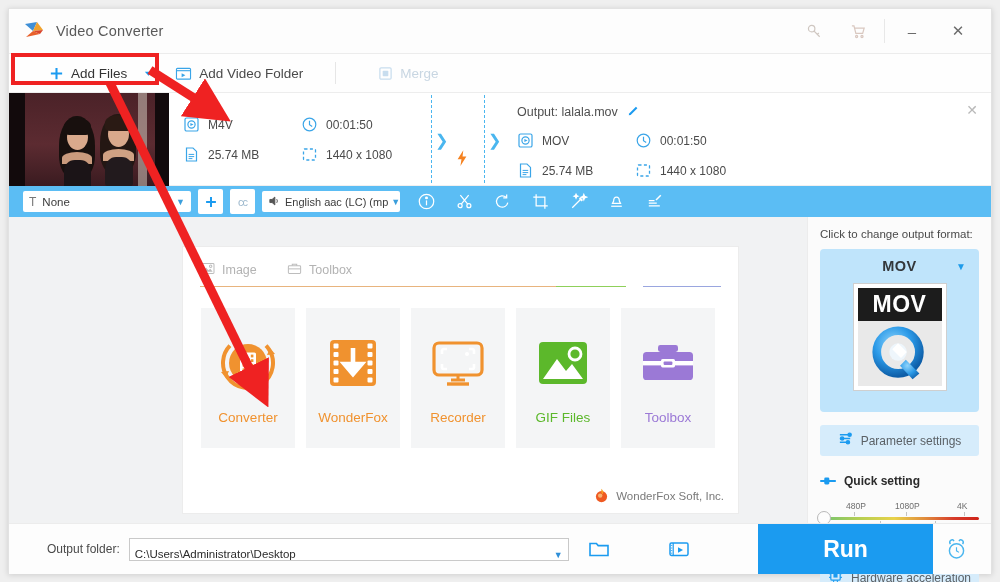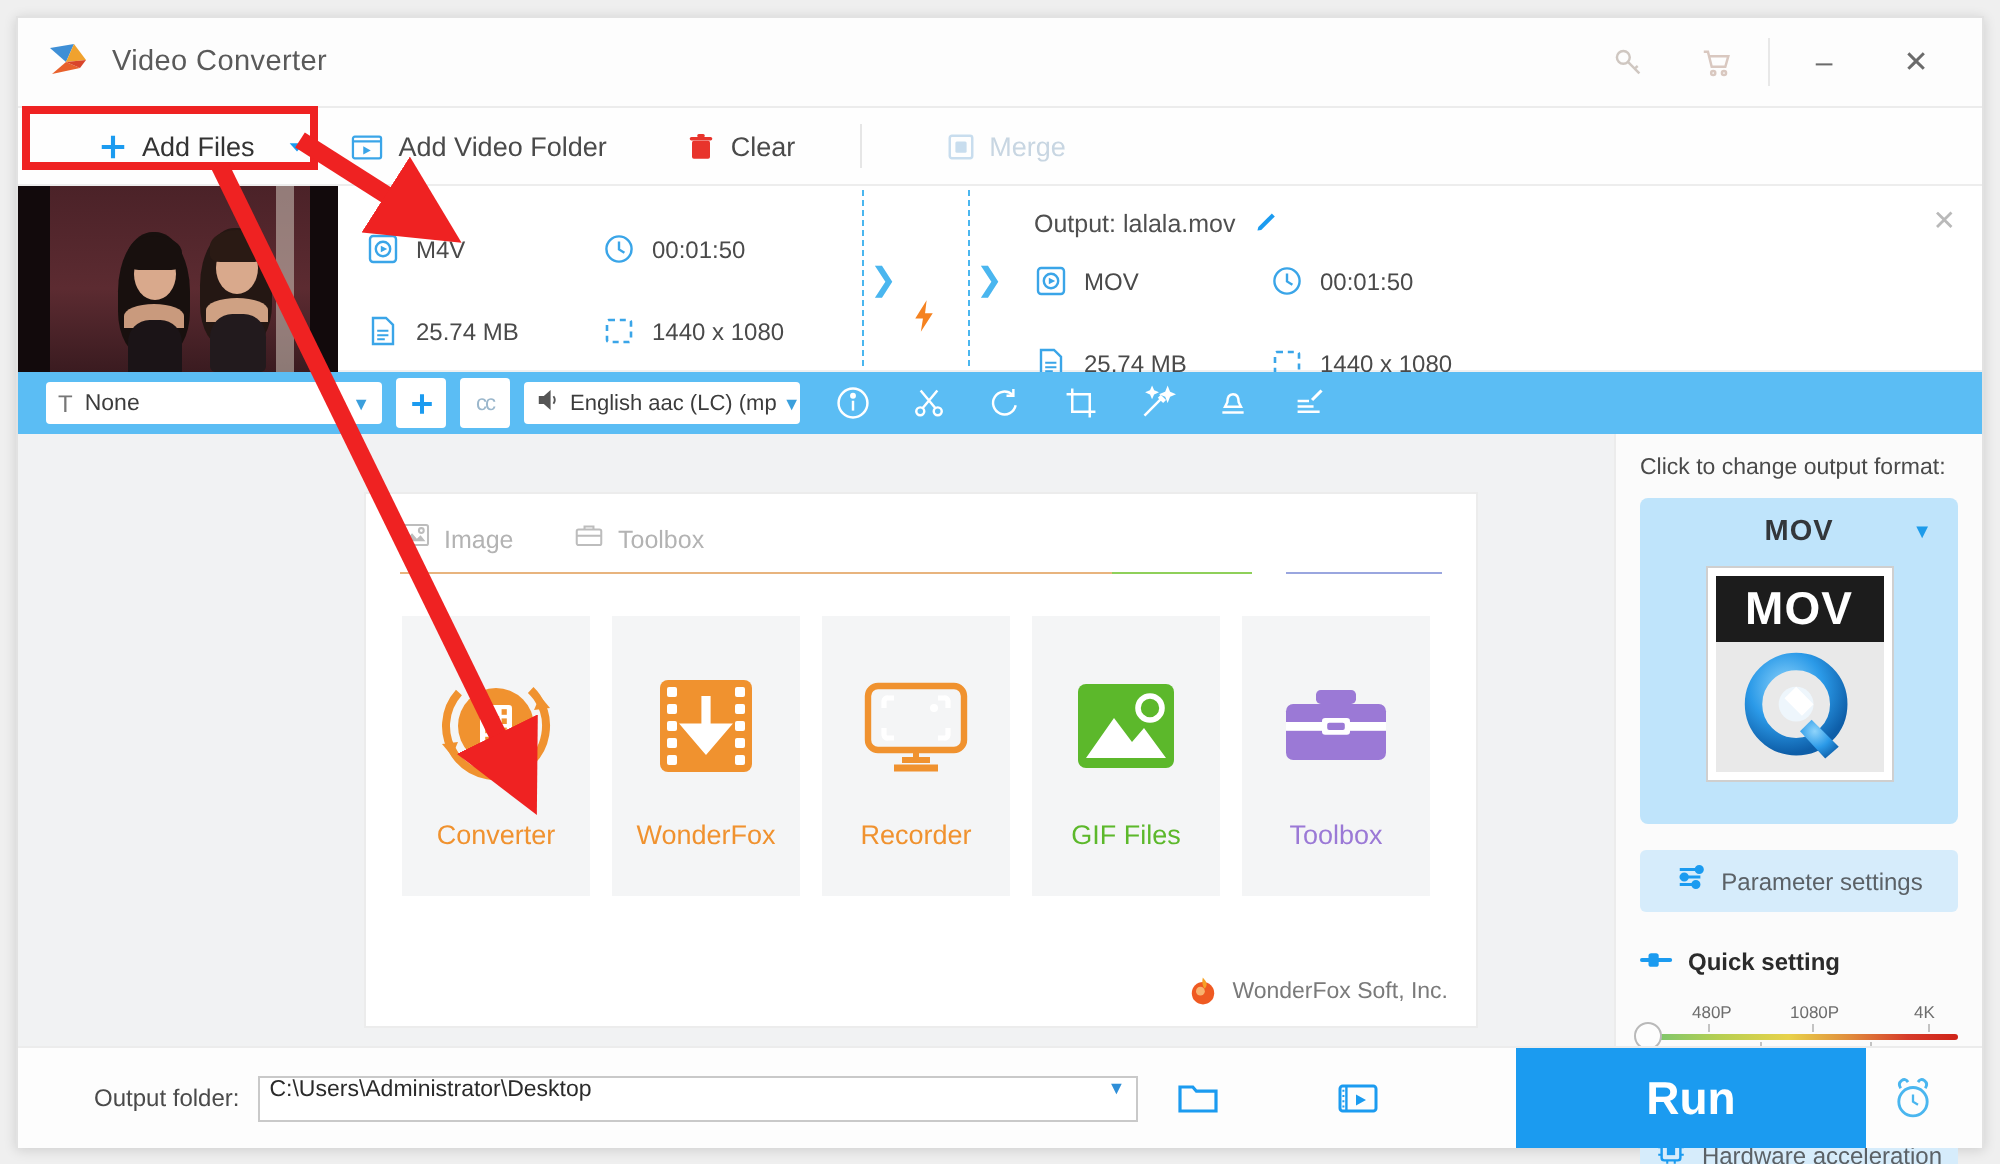--- a/index.html
+++ b/index.html
@@ -76,21 +76,21 @@
   .p-head { position: absolute; border-radius: 50%; background: #d9a98c; }
   .p-hair { position: absolute; border-radius: 48% 48% 36% 36%; background: #18100e; }
   .p-body { position: absolute; border-radius: 40% 40% 10% 10%; background: #1b1417; }
   .p-shoulder { position:absolute; border-radius: 50% 50% 0 0; background:#d9a98c; }
 
   .info-pane { flex: 1; position: relative; display: flex; }
   .src-col { width: 258px; position: relative; padding: 11px 0 0 14px; }
   .out-col { flex: 1; position: relative; padding: 11px 0 0 18px; }
   .pane-title { font-size: 12.5px; color: #4f4f4f; display: flex; align-items: center; }
   .meta-grid { margin-top: 12px; display: flex; }
-  .meta-cell { display: flex; flex-direction: column; gap: 24px; }
+  .meta-cell { display: flex; flex-direction: column; gap: 13px; }
   .meta-cell.c1 { width: 118px; }
   .meta-line { display: flex; align-items: center; font-size: 12px; color: #4a4a4a; }
   .meta-line .mi { width: 17px; height: 17px; margin-right: 8px; flex: 0 0 17px; }
 
   .divider-zone {
     width: 72px; position: relative; flex: 0 0 72px;
   }
   .dash-v {
     position: absolute; top: 2px; bottom: 2px; width: 0;
     border-left: 1px dashed #4ab6ef;
@@ -208,21 +208,21 @@
   .hw-btn .hl { font-size: 12px; color: #5b6166; }
 
   
   .bottom {
     position: relative; width: 100%; height: 51px; background: #fdfdfd;
     border-top: 1px solid #ececec; display: flex; align-items: center;
   }
   .of-label { margin-left: 38px; font-size: 12px; color: #4a4a4a; }
   .of-input {
     margin-left: 9px; width: 440px; height: 23px; background: #fff;
-    border: 1px solid #c9c9c9; display: flex; align-items: flex-start; padding: 0 5px;
+    border: 1px solid #c9c9c9; display: flex; align-items: flex-end; padding: 0 5px;
     font-size: 11.5px; color: #2b2b2b;
   }
   .of-input .dd-caret { margin-left: auto; color: #2f8fd8; font-size: 9px; }
   .folder-ic { margin-left: 19px; width: 22px; height: 20px; }
   .film-ic { margin-left: 58px; width: 22px; height: 20px; }
   .run-btn {
     position: absolute; right: 58px; top: 0px; width: 175px; height: 50px;
     background: #1b9bf0; display: flex; align-items: center; justify-content: center;
     color: #fff; font-size: 23px; font-weight: bold;
   }
@@ -288,28 +288,20 @@
             <path d="M2 4 L6 8.5 L10 4 Z" fill="#1b9bf0"></path>
           </svg>
       </div>
       <div class="tool-item" style="margin-left:6px;">
         <svg viewBox="0 0 18 16" width="17" height="15" fill="none" stroke="#3aa5e8" stroke-width="1.2">
           <rect x="1.5" y="2.5" width="15" height="11.5" rx="1"></rect>
             <path d="M1.5 5 H16.5"></path>
           <path d="M7 7.6 L11 9.8 L7 12 Z" fill="#3aa5e8" stroke="none"></path>
         </svg>
         <span class="lbl">Add Video Folder</span>
-      </div>
-      <div class="tool-item" style="margin-left:24px;">
-        <svg viewBox="0 0 16 16" width="15" height="15">
-          <rect x="3.2" y="4.6" width="9.6" height="9.6" rx="1" fill="#e8342c"></rect>
-          <rect x="2" y="2.6" width="12" height="1.9" rx=".9" fill="#e8342c"></rect>
-          <rect x="6" y="1" width="4" height="1.8" rx=".8" fill="#e8342c"></rect>
-        </svg>
-        <span class="lbl">Clear</span>
       </div>
       <div class="vsep" style="margin-left:24px;"></div>
       <div class="tool-item disabled" style="margin-left:22px;">
         <svg viewBox="0 0 16 16" width="15" height="15" fill="none" stroke="#c8ddee" stroke-width="1.3">
           <rect x="2" y="2" width="12" height="12" rx="1.2"></rect>
             <rect x="5" y="5" width="6" height="6" rx=".8" fill="#c8ddee" stroke="none"></rect>
         </svg>
         <span class="lbl">Merge</span>
       </div>
     </div>

